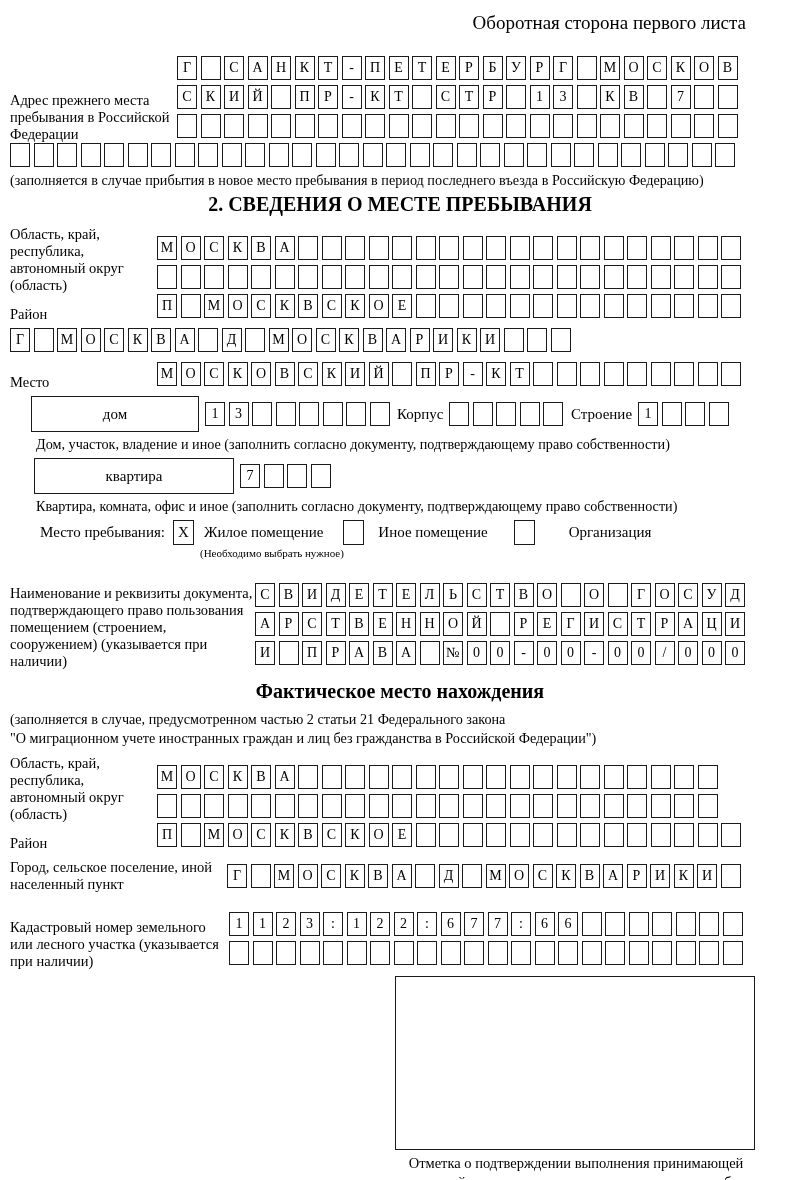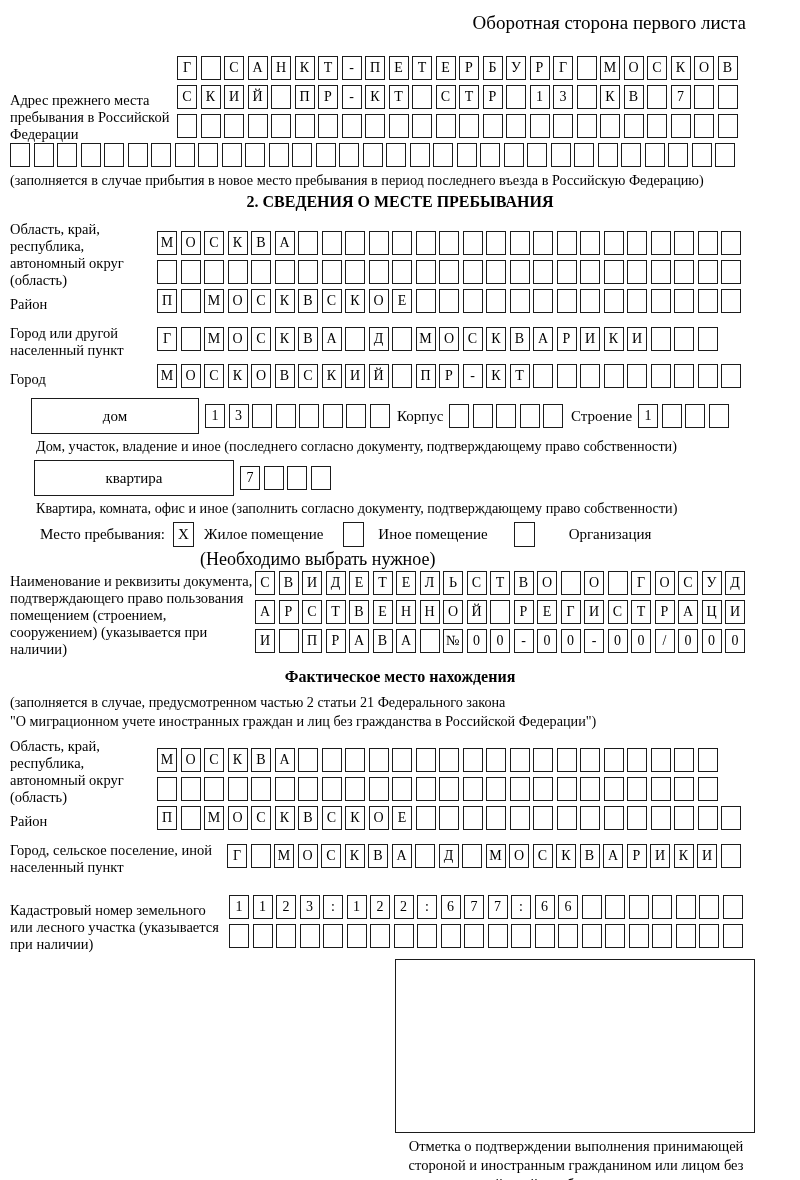--- a/index.html
+++ b/index.html
@@ -13,37 +13,37 @@
   .lw147{width:147px;min-width:147px;}
   .lw245{width:245px;min-width:245px;}
   .lw217{width:217px;min-width:217px;}
   .lw219{width:219px;min-width:219px;}
   .rows{display:flex;flex-direction:column;}
 
   .cells{display:flex;margin-bottom:5px;}
   .cell{box-sizing:content-box;width:18px;min-width:18px;height:22px;border:1.5px solid #1b1b1b;
         margin-right:3.5px;display:flex;align-items:center;justify-content:center;
         font-size:14px;line-height:22px;}
-  .row{display:flex;align-items:center;margin-bottom:5px;}
+  .row{display:flex;align-items:flex-end;margin-bottom:5px;}
 
   .caption{font-size:14.2px;line-height:16px;margin:1px 0 6px 26px;}
   .caption-center{font-size:14.2px;line-height:17px;margin-bottom:2px;}
-  .sec-title{font-size:16px;font-weight:bold;text-align:center;margin:4px 0 8px 0;}
+  .sec-title{font-size:20px;font-weight:bold;text-align:center;margin:4px 0 8px 0;}
 
   .houserow{display:flex;align-items:center;margin:2px 0 4px 21px;}
   .wide-box{box-sizing:border-box;border:1.6px solid #1b1b1b;height:36px;display:flex;
             align-items:center;justify-content:center;font-size:15px;}
   .wb-dom{width:168px;margin-right:6px;}
   .wb-kv{width:200px;margin-right:6px;}
   .inline-lbl{font-size:15px;margin:0 6px 0 4px;white-space:nowrap;}
 
   .cb-row{display:flex;align-items:center;font-size:15px;margin:6px 0 2px 30px;}
   .cb{box-sizing:content-box;width:19px;min-width:19px;height:23px;border:1.6px solid #1b1b1b;
       display:flex;align-items:center;justify-content:center;font-size:15px;}
-  .cb-note{font-size:18px;margin:2px 0 1px 190px;}
+  .cb-note{font-size:11px;margin:2px 0 24px 190px;}
   .mr8{margin-right:8px;} .mr10{margin-right:10px;} .mr14{margin-right:14px;}
   .mr20{margin-right:20px;} .mr26{margin-right:26px;} .mr34{margin-right:34px;}
 
   .stamp-box{box-sizing:border-box;margin:6px 0 4px 385px;width:360px;height:174px;
              border:1.8px solid #1b1b1b;background:#fff;}
   .stamp-caption{margin-left:385px;width:362px;text-align:center;font-size:14.5px;line-height:19px;}
   .pt14{padding-top:14px;}
 </style>
 </head>
 <body>
@@ -257,21 +257,20 @@
         <span class="cell"></span>
         <span class="cell"></span>
         <span class="cell"></span>
         <span class="cell"></span>
         <span class="cell"></span>
         <span class="cell"></span>
       </div>
   </div>
 
   <div class="row">
-    <div class="glabel lw147">Город или другой населенный пункт</div>
     <div class="cells">
         <span class="cell">Г</span>
         <span class="cell"></span>
         <span class="cell">М</span>
         <span class="cell">О</span>
         <span class="cell">С</span>
         <span class="cell">К</span>
         <span class="cell">В</span>
         <span class="cell">А</span>
         <span class="cell"></span>
@@ -287,21 +286,21 @@
         <span class="cell">И</span>
         <span class="cell">К</span>
         <span class="cell">И</span>
         <span class="cell"></span>
         <span class="cell"></span>
         <span class="cell"></span>
       </div>
   </div>
 
   <div class="row">
-    <div class="glabel lw147">Город</div>
+    <div class="glabel lw147">Место</div>
     <div class="cells">
         <span class="cell">М</span>
         <span class="cell">О</span>
         <span class="cell">С</span>
         <span class="cell">К</span>
         <span class="cell">О</span>
         <span class="cell">В</span>
         <span class="cell">С</span>
         <span class="cell">К</span>
         <span class="cell">И</span>
@@ -345,21 +344,21 @@
         <span class="cell"></span>
       </div>
     <span class="inline-lbl">Строение</span>
     <div class="cells" style="margin-bottom:0;">
         <span class="cell">1</span>
         <span class="cell"></span>
         <span class="cell"></span>
         <span class="cell"></span>
       </div>
   </div>
-  <div class="caption">Дом, участок, владение и иное (последнего согласно документу, подтверждающему право собственности)</div>
+  <div class="caption">Дом, участок, владение и иное (заполнить согласно документу, подтверждающему право собственности)</div>
 
   <div class="houserow" style="margin-left:24px;">
     <div class="wide-box wb-kv">квартира</div>
     <div class="cells" style="margin-bottom:0;">
         <span class="cell">7</span>
         <span class="cell"></span>
         <span class="cell"></span>
         <span class="cell"></span>
       </div>
   </div>

